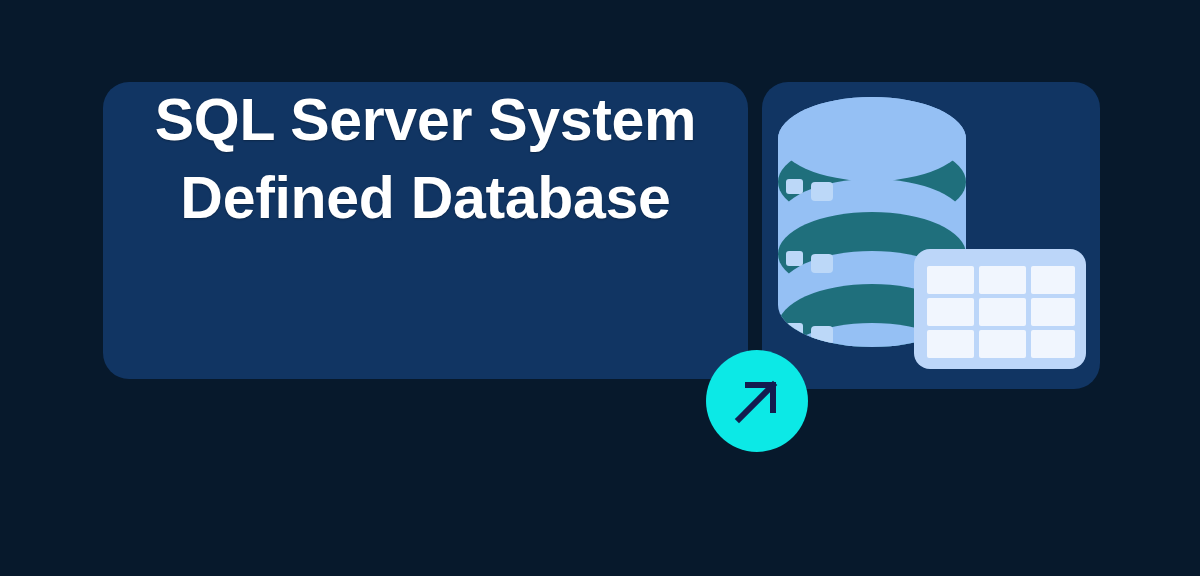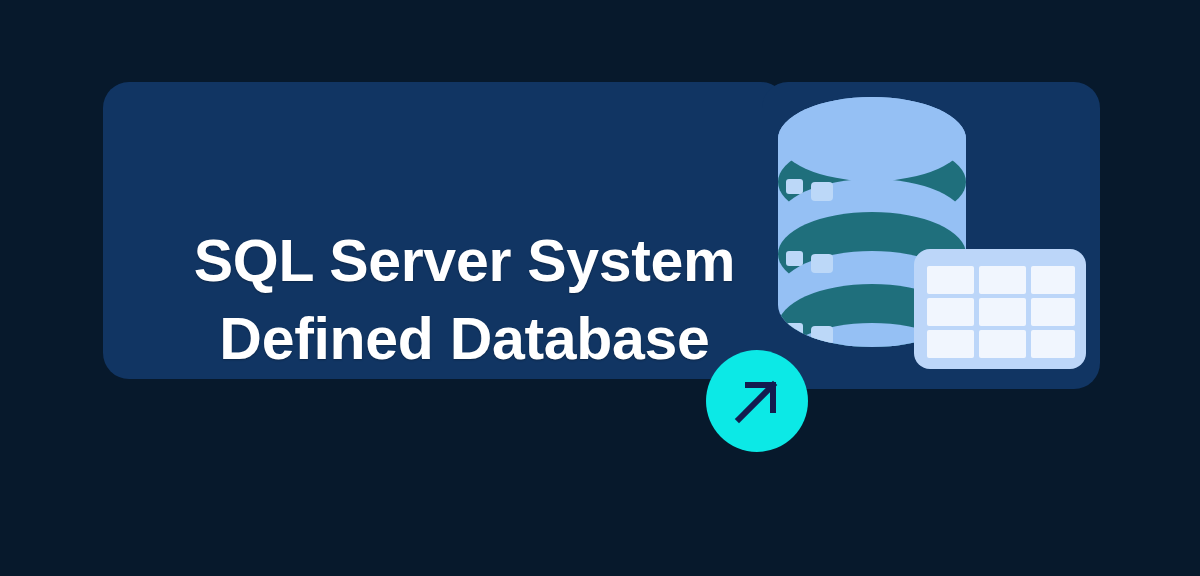--- a/index.html
+++ b/index.html
@@ -25,23 +25,22 @@
     position: absolute;
     background: #113563;
     border-radius: 26px;
   }
   #title-card {
     left: 103px;
     top: 82px;
     width: 645px;
     height: 297px;
     display: flex;
-    align-items: flex-end;
+    align-items: flex-start;
     justify-content: center;
-    padding-left: 39px;
   }
   #graphic-card {
     left: 762px;
     top: 82px;
     width: 338px;
     height: 307px;
   }
 
   
   #title-text {

